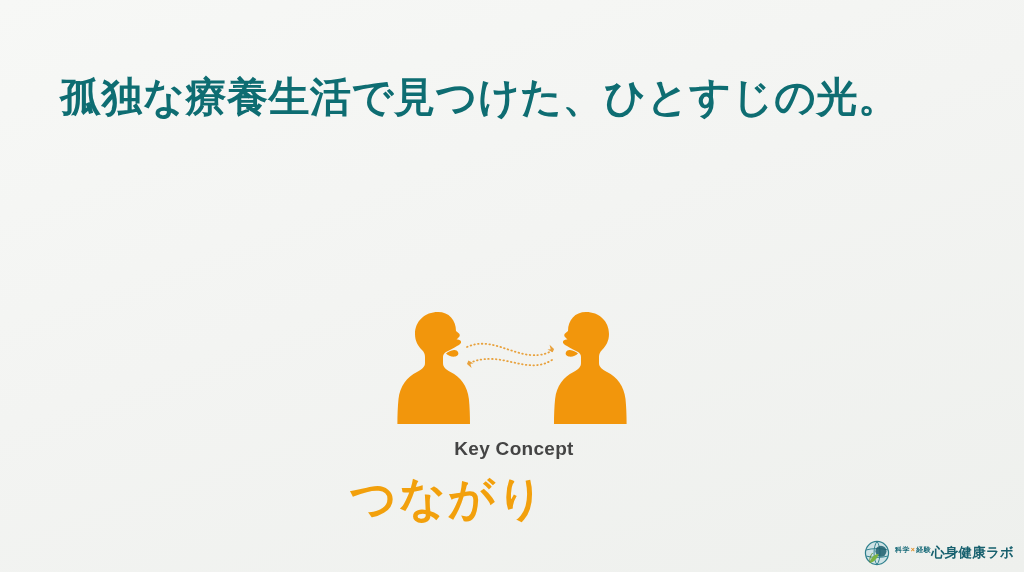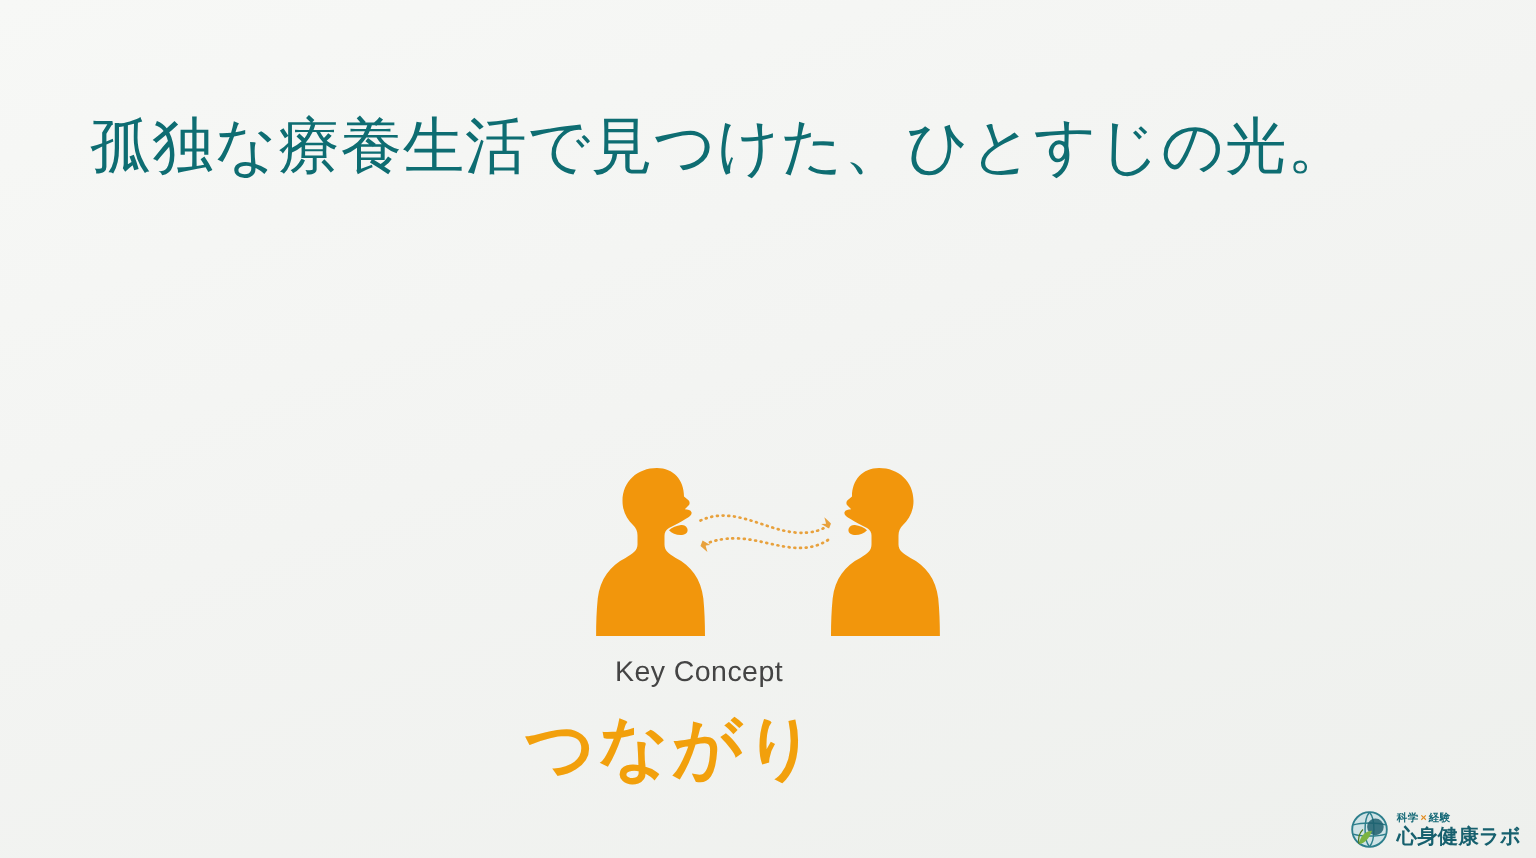--- a/index.html
+++ b/index.html
@@ -24,21 +24,21 @@
   }
 
   
   .headline {
     position: absolute;
     left: 60px;
     top: 46px;
     width: 910px;
     font-size: 41px;
     line-height: 1.18;
-    font-weight: normal;
+    font-weight: bold;
     letter-spacing: 0.5px;
     color: #0e6d72;
     white-space: nowrap;
   }
 
   
   .body-copy {
     position: absolute;
     left: 60px;
     top: 128px;
@@ -68,23 +68,24 @@
   }
 
   
   .key-concept-label {
     position: absolute;
     left: 0;
     top: 438px;
     width: 932px;
     text-align: center;
     font-size: 19px;
-    font-weight: normal;
+    font-weight: bold;
     color: #444444;
     letter-spacing: 0.3px;
+    padding-left: 48px;
   }
   .key-concept-value {
     position: absolute;
     left: 0;
     top: 468px;
     width: 896px;
     text-align: center;
     font-size: 46px;
     font-weight: bold;
     color: #f2a00c;
@@ -101,21 +102,21 @@
     gap: 4px;
     padding: 3px 4px;
   }
   .brand-mark {
     width: 28px;
     height: 28px;
     flex: 0 0 28px;
   }
   .brand-text {
     display: flex;
-    flex-direction: column;
+    flex-direction: row;
     justify-content: center;
     line-height: 1;
   }
   .brand-tagline {
     font-size: 7px;
     font-weight: bold;
     color: #176a78;
     letter-spacing: 0.4px;
     margin-bottom: 2px;
   }

